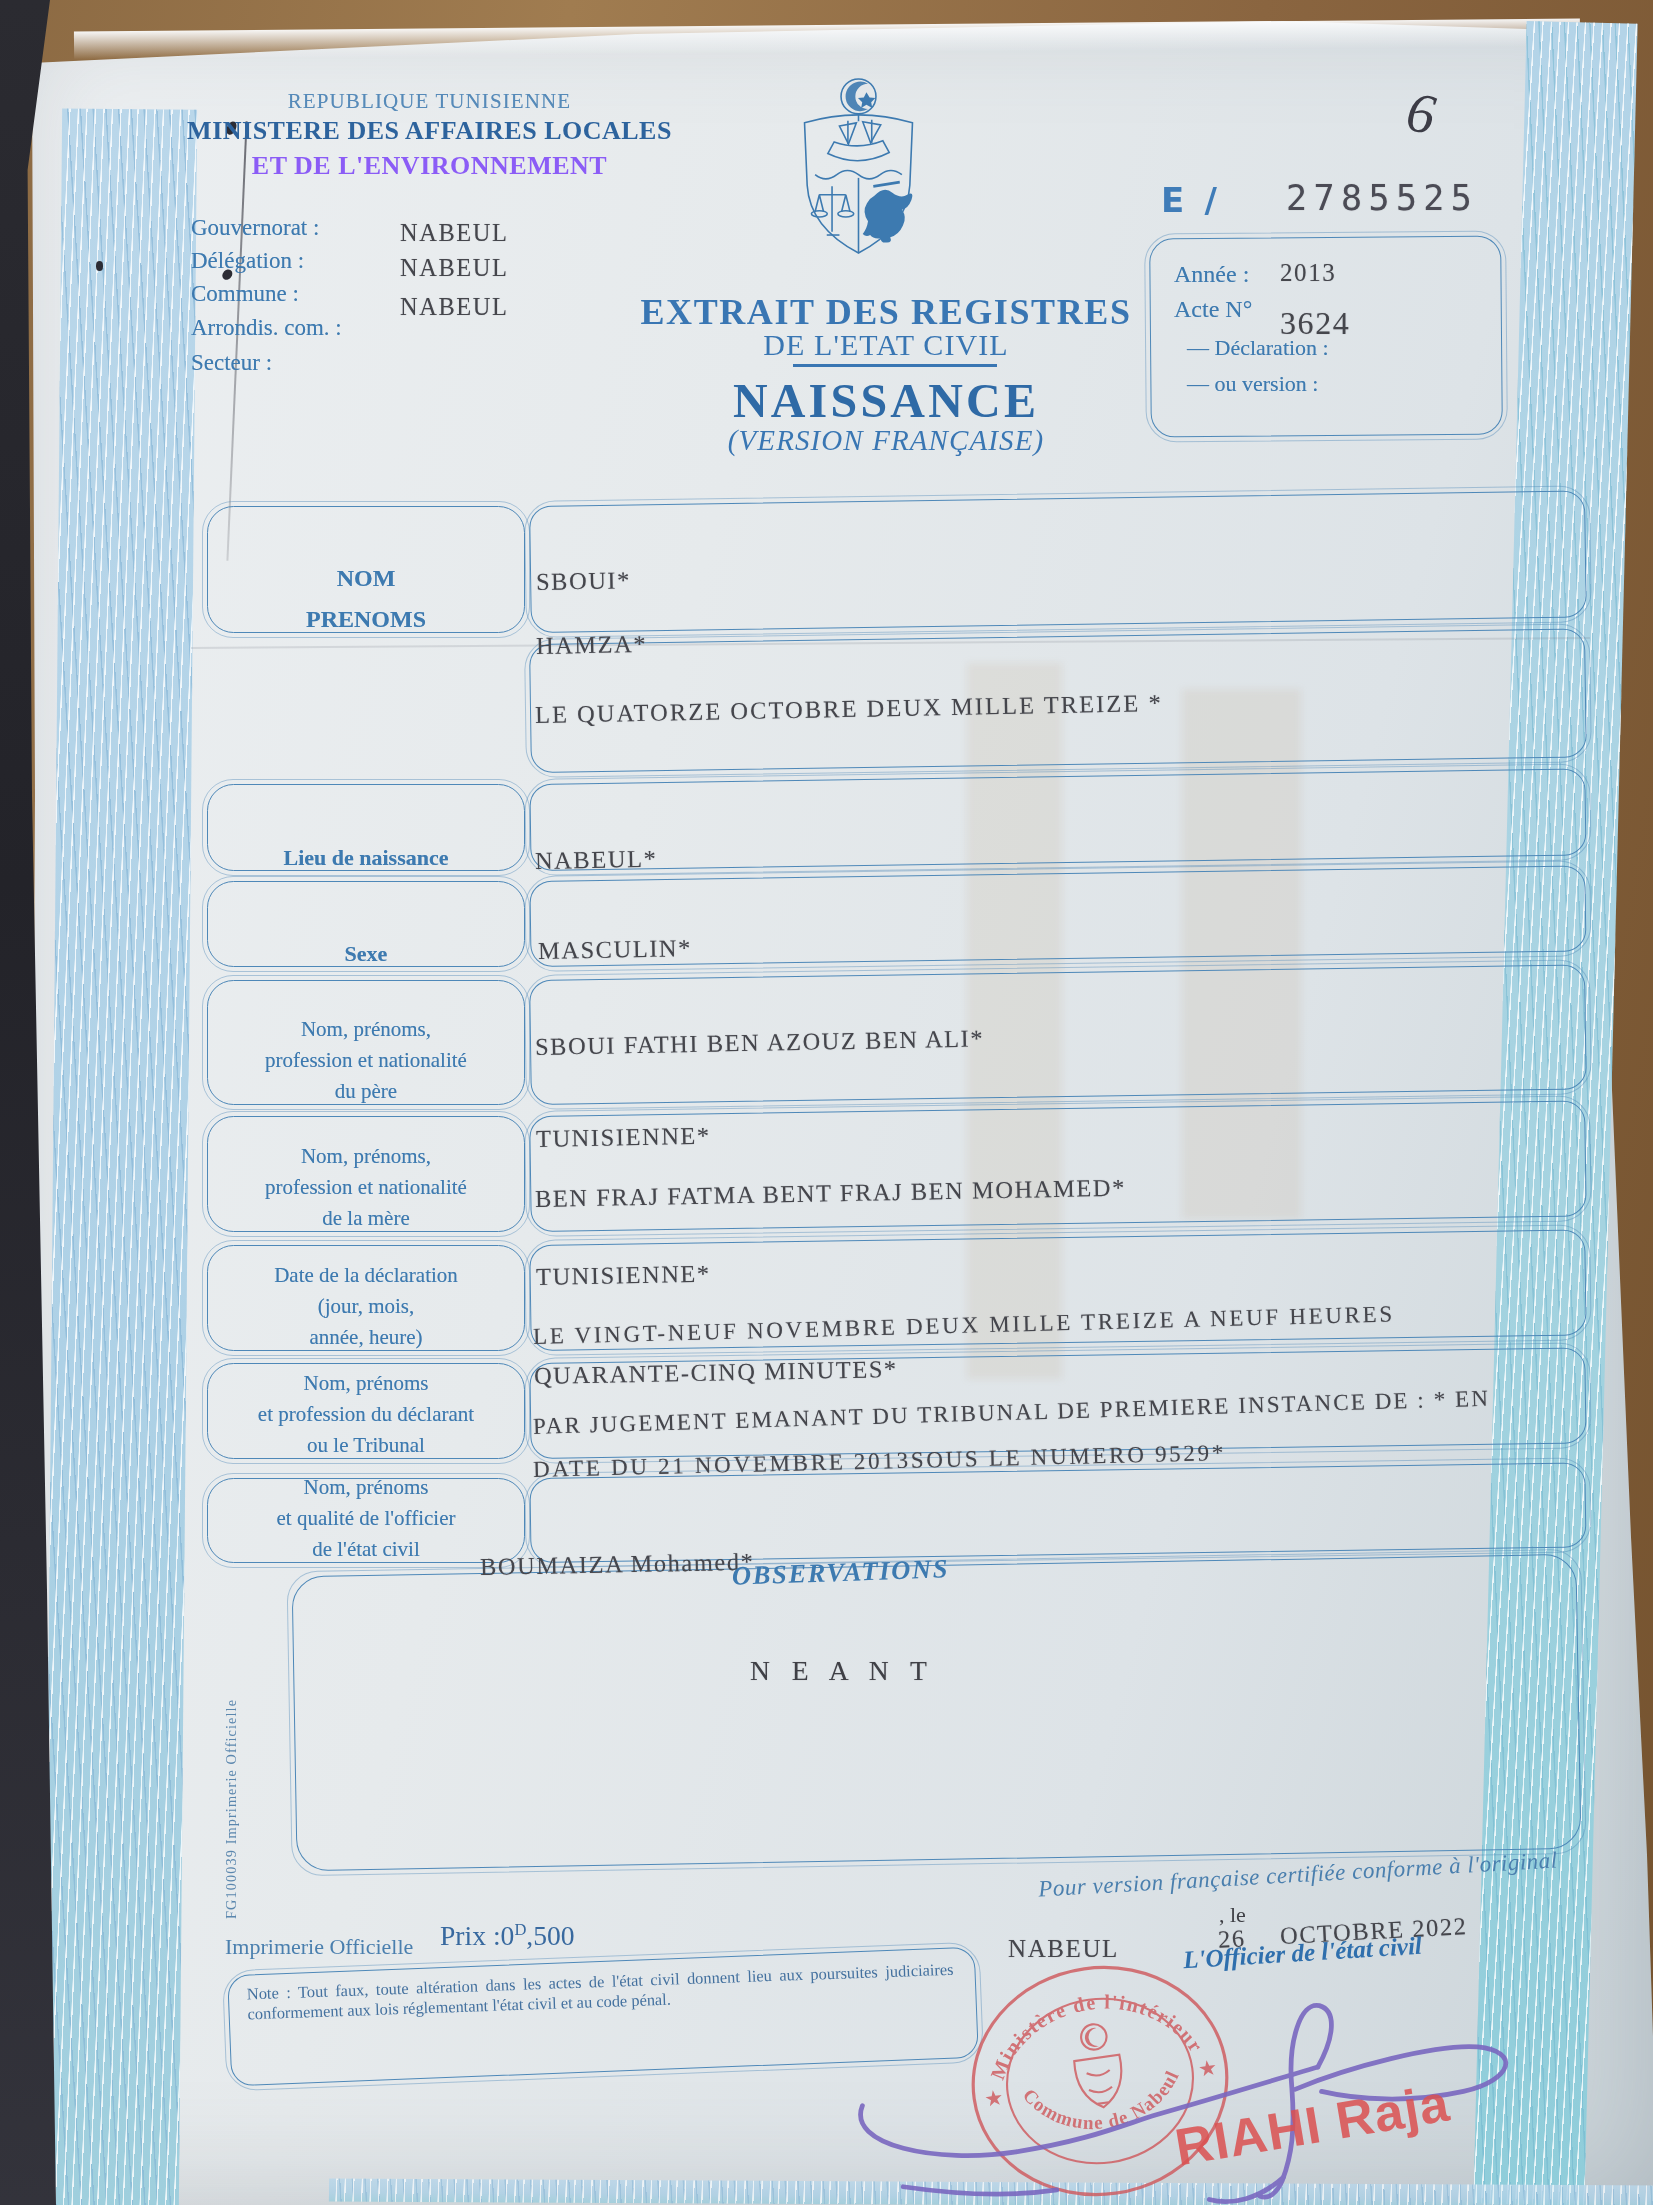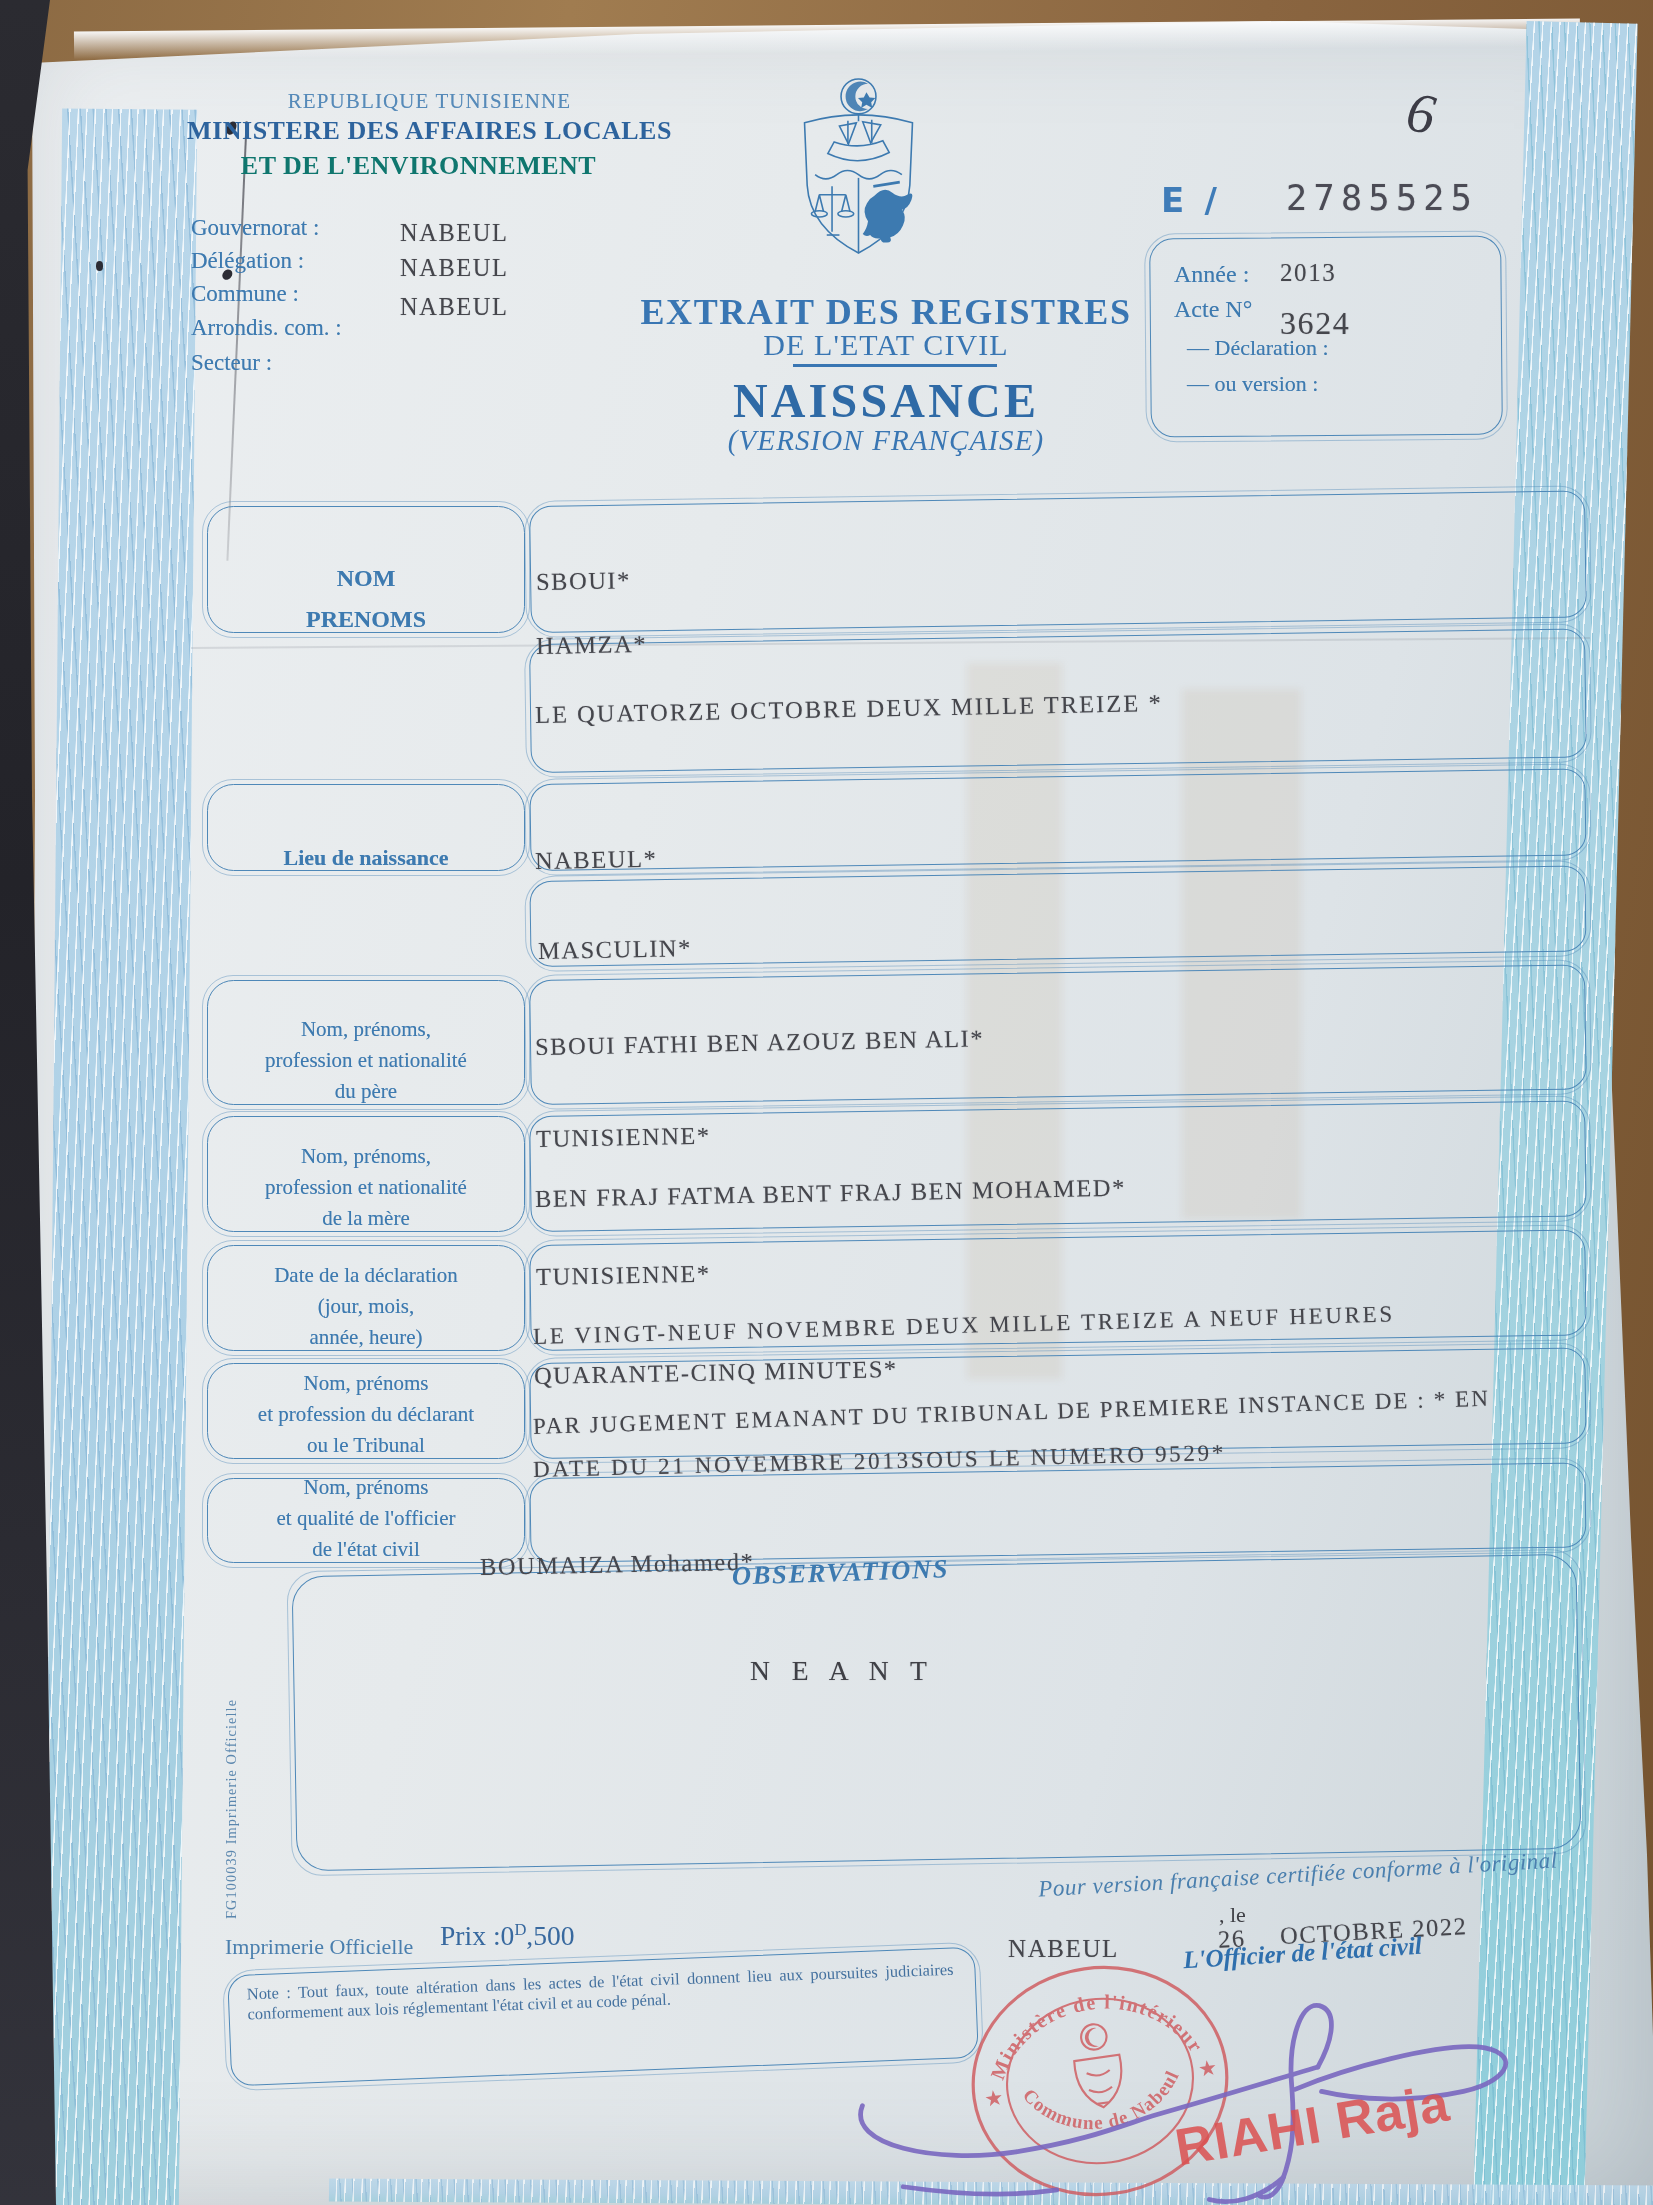--- a/index.html
+++ b/index.html
@@ -75,21 +75,21 @@
   <div class="crease-v"></div>
   <div class="crease-h"></div>
   <div class="ghost" style="left:967px;top:663px;width:95px;height:716px;"></div>
   <div class="ghost" style="left:1182px;top:689px;width:119px;height:530px;"></div>
   <div class="dot" style="left:227px;top:121px;width:8.5px;height:13.8px;transform:rotate(25deg);"></div>
   <div class="dot" style="left:96px;top:261px;width:7.4px;height:9.5px;"></div>
   <div class="dot" style="left:223px;top:269px;width:8.5px;height:10.6px;transform:rotate(40deg);"></div>
 
   <div class="t lab-c ctr" style="left:244px;top:89px;width:371px;font-size:21px;letter-spacing:1.1px;opacity:.85;">REPUBLIQUE TUNISIENNE</div>
   <div class="t ctr" style="left:175px;top:116px;width:509px;font-size:26px;font-weight:bold;color:#2d639d;letter-spacing:0.5px;">MINISTERE DES AFFAIRES LOCALES</div>
-  <div class="t ctr" style="left:164px;top:151px;width:509px;font-size:26px;font-weight:bold;color:#0f766e;letter-spacing:0.5px;">ET DE L'ENVIRONNEMENT</div>
+  <div class="t ctr" style="left:175px;top:151px;width:509px;font-size:26px;font-weight:bold;color:#8b5cf6;letter-spacing:0.5px;">ET DE L'ENVIRONNEMENT</div>
 
   <div class="t lab-c" style="left:191px;top:215px;font-size:23px;">Gouvernorat :</div>
   <div class="t lab-c" style="left:191px;top:248px;font-size:23px;">Délégation :</div>
   <div class="t lab-c" style="left:191px;top:281px;font-size:23px;">Commune :</div>
   <div class="t lab-c" style="left:191px;top:315px;font-size:23px;">Arrondis. com. :</div>
   <div class="t lab-c" style="left:191px;top:350px;font-size:23px;">Secteur :</div>
   <div class="t ink-c" style="left:400px;top:219px;font-size:24.4px;">NABEUL</div>
   <div class="t ink-c" style="left:400px;top:254px;font-size:24.4px;">NABEUL</div>
   <div class="t ink-c" style="left:400px;top:293px;font-size:24.4px;">NABEUL</div>
 
@@ -129,20 +129,23 @@
   <div class="t ink-c" style="left:1280px;top:305px;font-size:32px;">3624</div>
   <div class="t lab-c" style="left:1187px;top:335px;font-size:22px;">— Déclaration :</div>
   <div class="t lab-c" style="left:1187px;top:371px;font-size:22px;">— ou version :</div>
 
   <div class="bx lab-box" style="top:506px;height:125px;gap:15px;">
     <div class="labtx b" style="font-size:24px;">NOM</div>
     <div class="labtx b" style="font-size:24px;">PRENOMS</div>
   </div>
   <div class="bx lab-box" style="top:784px;height:85px;">
     <div class="labtx b" style="font-size:22px;">Lieu de naissance</div>
+  </div>
+  <div class="bx lab-box" style="top:881px;height:84px;">
+    <div class="labtx b" style="font-size:22px;">Sexe</div>
   </div>
   <div class="bx lab-box" style="top:980px;height:123px;">
     <div class="labtx">Nom, prénoms,</div>
     <div class="labtx">profession et nationalité</div>
     <div class="labtx">du père</div>
   </div>
   <div class="bx lab-box" style="top:1116px;height:114px;">
     <div class="labtx">Nom, prénoms,</div>
     <div class="labtx">profession et nationalité</div>
     <div class="labtx">de la mère</div>

